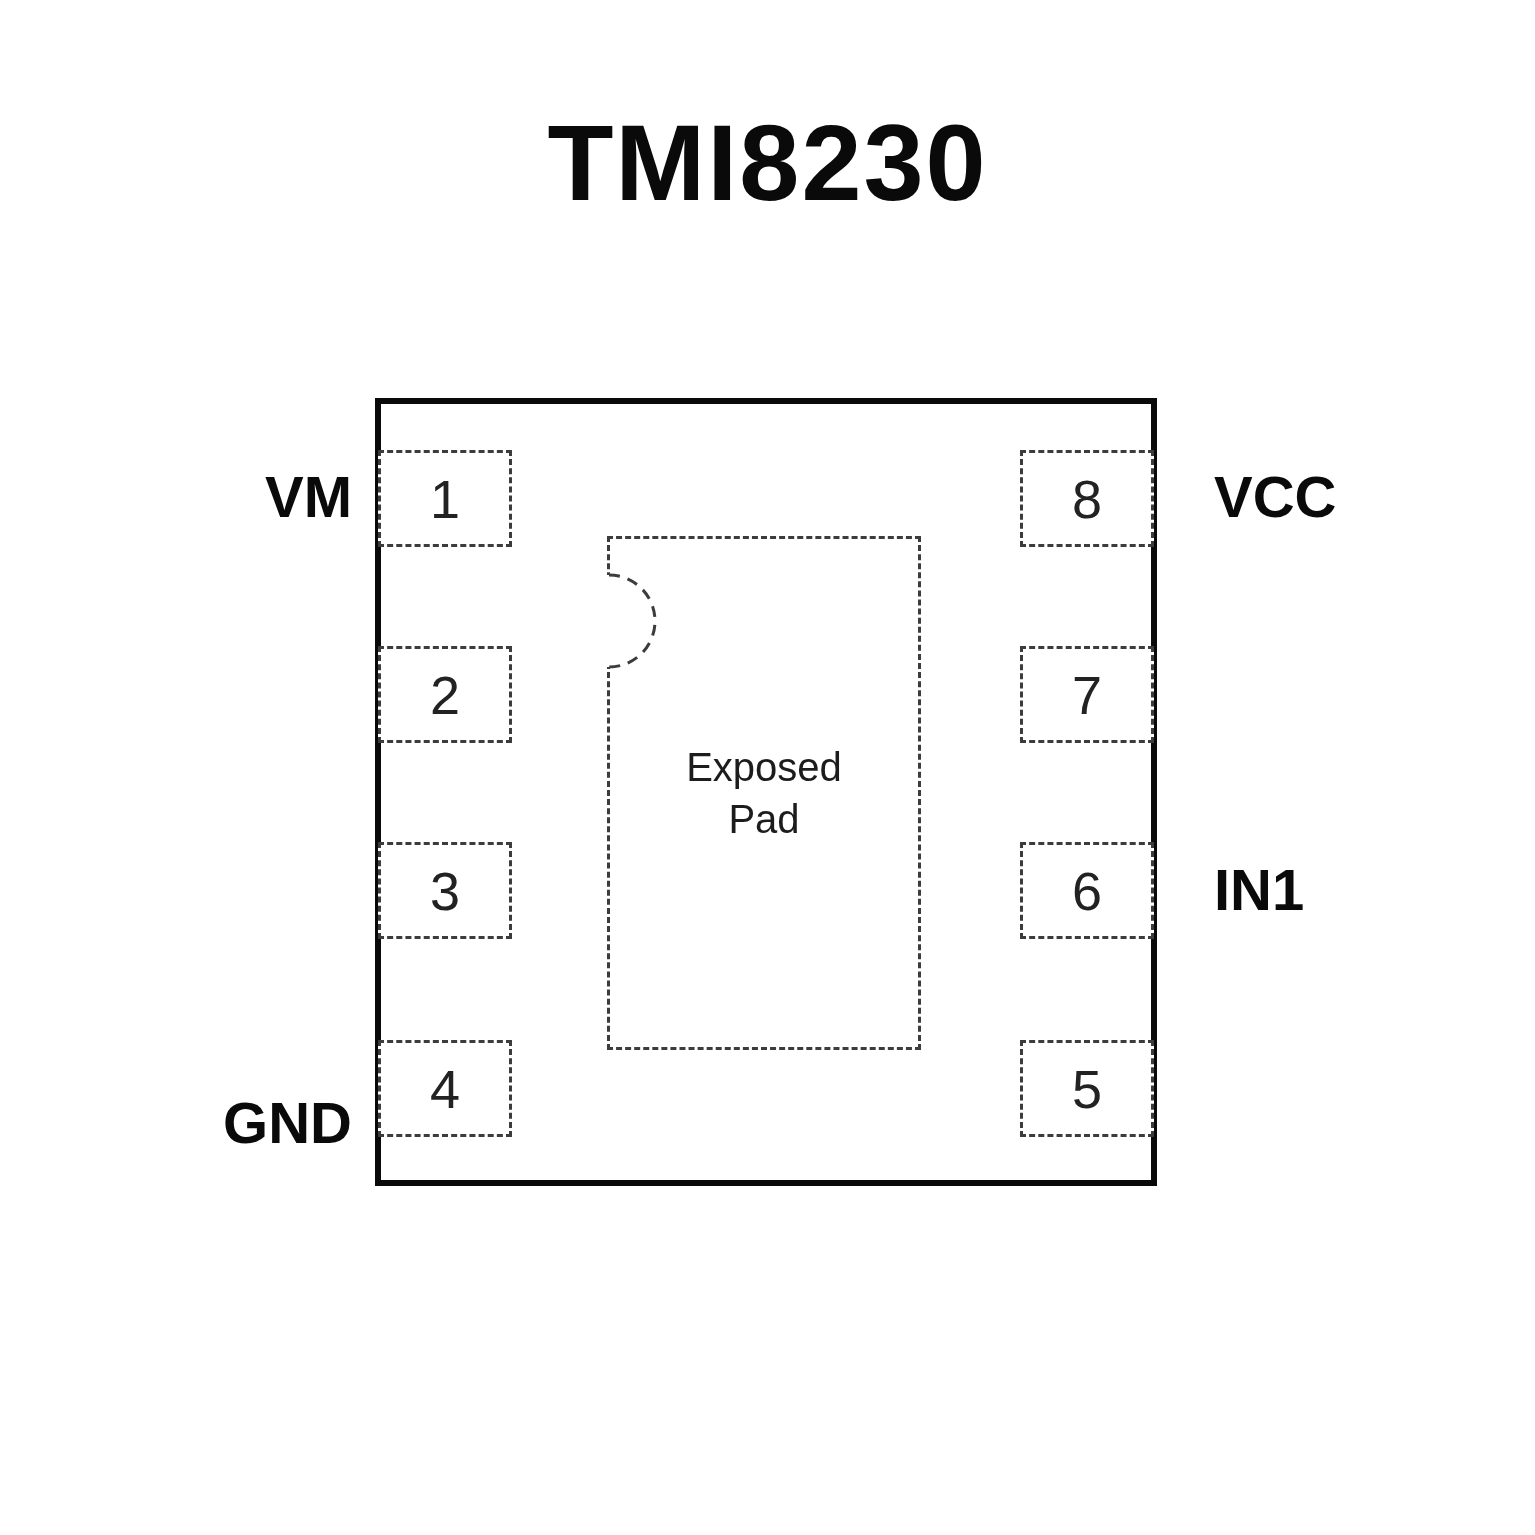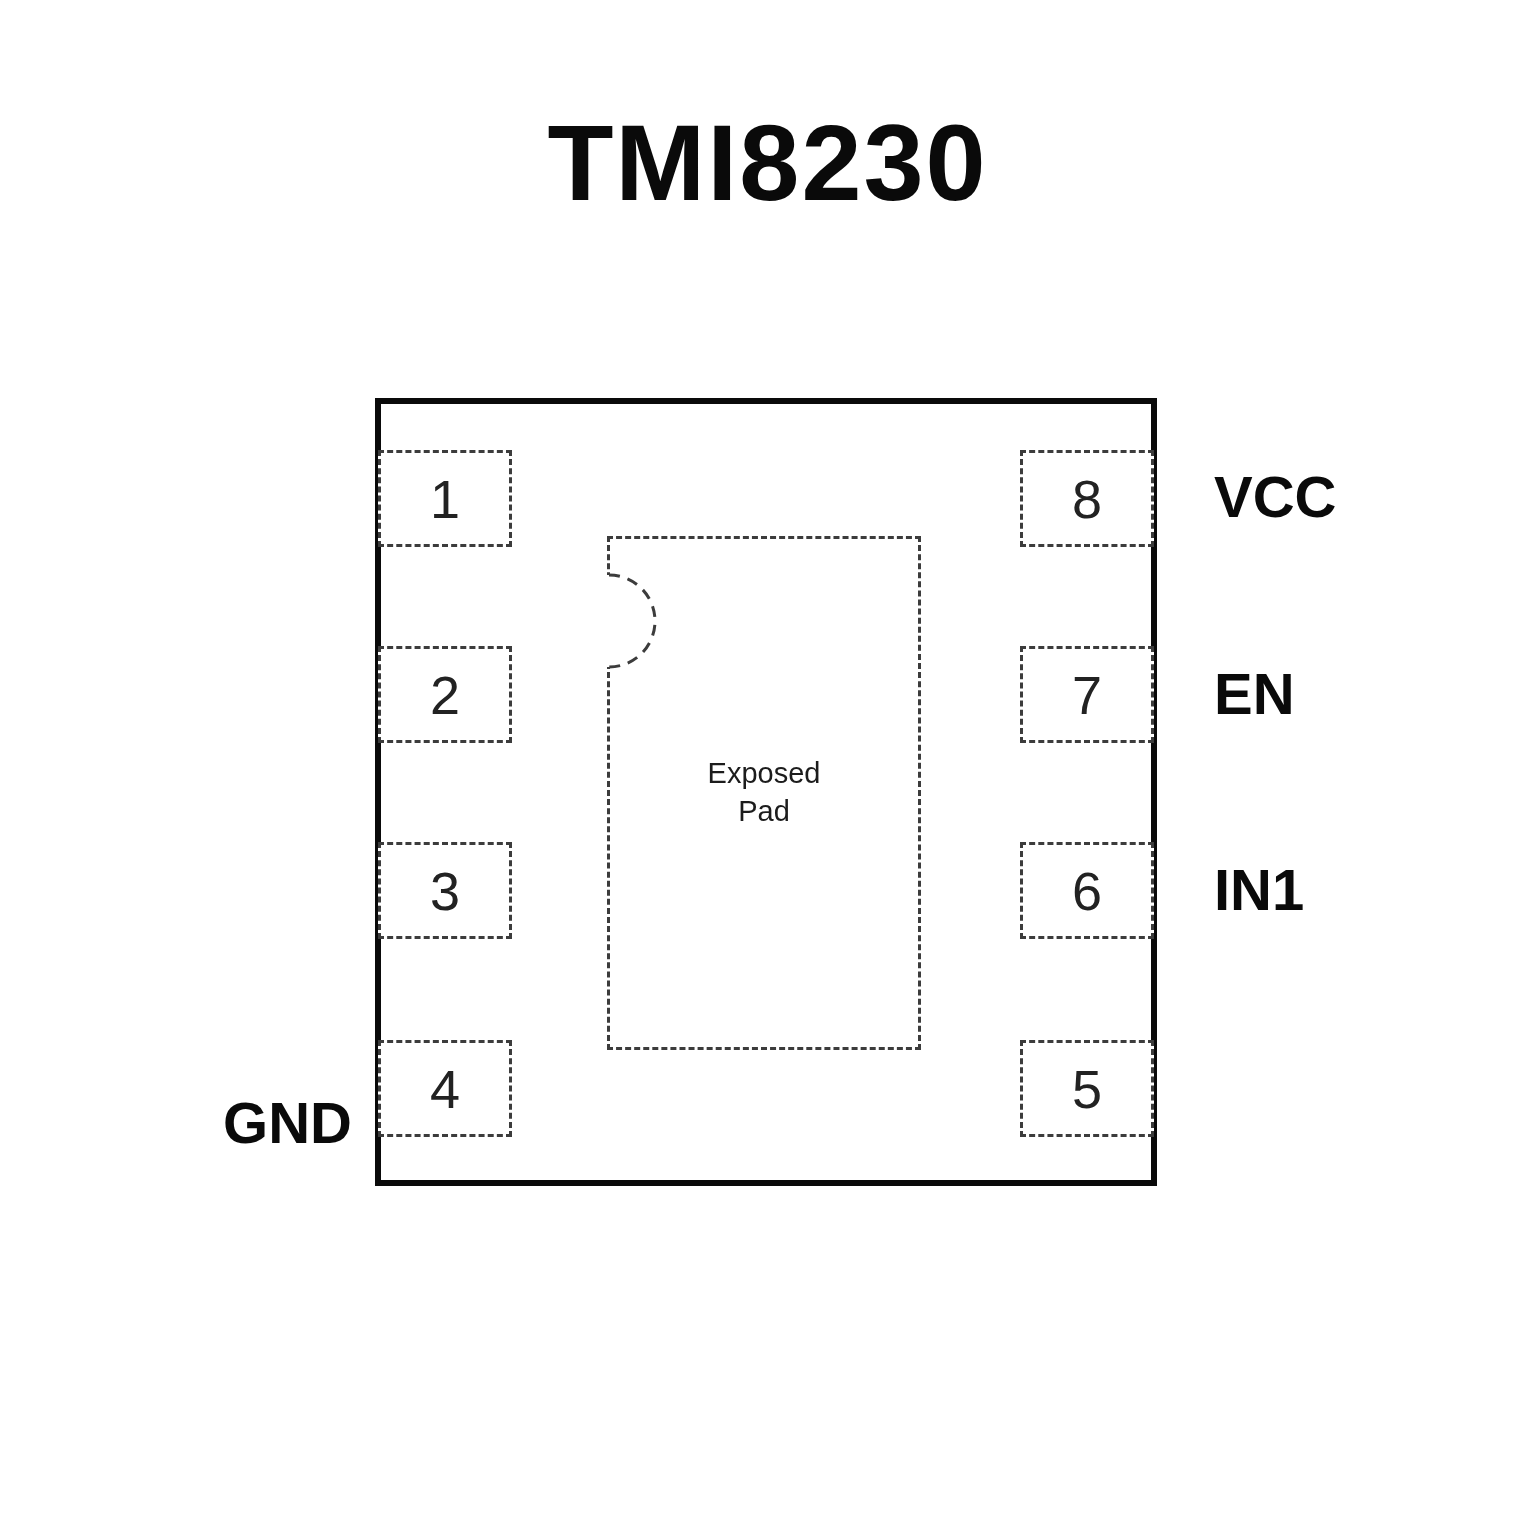--- a/index.html
+++ b/index.html
@@ -86,21 +86,21 @@
     top: 536px;
     width: 314px;
     height: 514px;
     border: 3px dashed #3c3c3c;
     box-sizing: border-box;
     background: #ffffff;
     display: flex;
     flex-direction: column;
     align-items: center;
     justify-content: center;
-    font-size: 29px;
+    font-size: 40px;
     color: #1c1c1c;
     line-height: 1.3;
     text-align: center;
   }
   .notch-mask {
     position: absolute;
     left: -4px;
     top: 36px;
     width: 10px;
     height: 92px;
@@ -143,24 +143,24 @@
   <div class="pin-box pin-right row2">
     <span class="pin-number">7</span>
   </div>
   <div class="pin-box pin-right row3">
     <span class="pin-number">6</span>
   </div>
   <div class="pin-box pin-right row4">
     <span class="pin-number">5</span>
   </div>
 
+  <div class="pin-label label-left lrow1">VM</div>
   <div class="pin-label label-left lrow4">GND</div>
 
   <div class="pin-label label-right lrow1">VCC</div>
-  <div class="pin-label label-right lrow2">EN</div>
   <div class="pin-label label-right lrow3">IN1</div>
 
   <div class="exposed-pad" style="position:absolute;">
     <div class="notch-mask"></div>
     <svg class="notch-svg" viewBox="0 0 50 92">
       <path d="M 2 0 A 46 46 0 0 1 2 92" fill="#ffffff" stroke="#3c3c3c" stroke-width="3" stroke-dasharray="11 8"></path>
     </svg>
     <div>Exposed</div>
     <div>Pad</div>
   </div>

